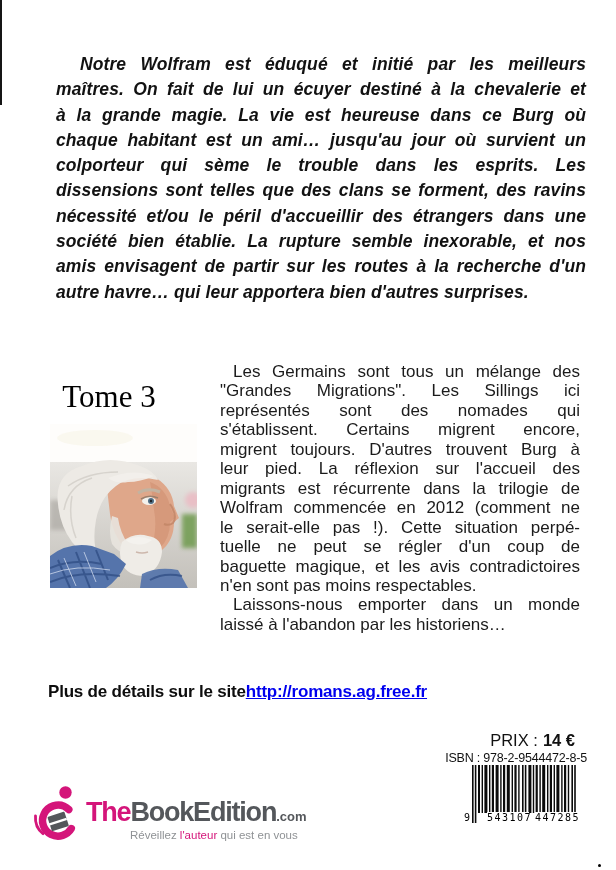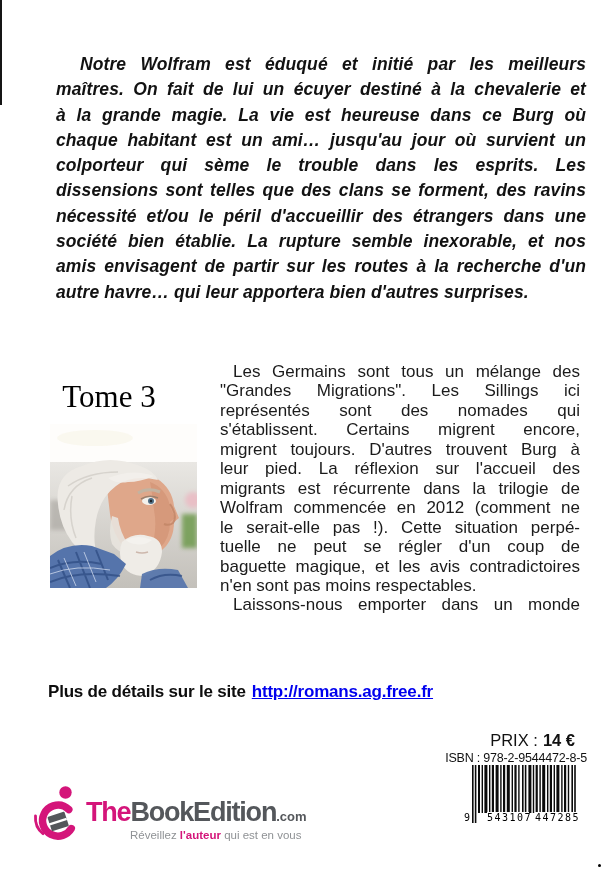--- a/index.html
+++ b/index.html
@@ -32,21 +32,21 @@
   .photo svg{display:block;width:147px;height:164px;}
 
   
   .review{position:absolute;left:220px;top:362px;width:360px;
     font-size:17px;line-height:19.45px;color:#1b1b1b;}
   .review .para .jline:first-child{text-indent:13px;}
 
   
   .details{position:absolute;left:48px;top:682px;font-weight:bold;font-size:17px;
     color:#0d0d0d;letter-spacing:-0.2px;}
-  .details a{color:var(--blue);text-decoration:underline;margin-left:6px;text-align:right;}
+  .details a{color:var(--blue);text-decoration:underline;margin-left:0;text-align:right;}
 
   
   .price{position:absolute;right:41px;top:731px;font-size:16.5px;color:#111;}
   .price .val{font-weight:bold;margin-left:5px;}
   .isbn{position:absolute;right:29px;top:751px;font-size:12.5px;letter-spacing:-0.2px;color:#111;}
 
   
   .barcode{position:absolute;left:462px;top:765px;width:118px;height:68px;}
   .barcode svg{position:absolute;left:10px;top:0;width:106px;height:58px;}
   .bdigit{position:absolute;font-family:"DejaVu Sans Mono",monospace;font-size:10px;color:#000;top:47px;background:#fff;line-height:11px;}
@@ -56,21 +56,21 @@
 
   
   .logo{position:absolute;left:33px;top:785px;display:flex;align-items:flex-start;}
   .logo-icon{width:50px;height:60px;margin-right:3px;}
   .logo-textcol{padding-top:14px;}
   .wordmark{font-weight:bold;font-size:27px;line-height:26px;letter-spacing:-1.2px;white-space:nowrap;}
   .w-the{color:var(--pink);}
   .w-rest{color:var(--gray);}
   .w-tld{color:var(--gray);font-size:13px;letter-spacing:0;}
   .tagline{font-size:11.5px;color:#8f9295;padding-left:44px;margin-top:-1px;white-space:nowrap;}
-  .tagline .hl{color:var(--pink);font-weight:bold;}
+  .tagline .hl{color:var(--pink);font-weight:normal;}
 </style>
 </head>
 <body>
 
 <div class="page">
 
   <div class="edge-line"></div>
 
   <div class="synopsis">
       <div class="jline">Notre Wolfram est éduqué et initié par les meilleurs</div>
@@ -144,20 +144,21 @@
         <div class="jline">leur pied. La réflexion sur l'accueil des</div>
         <div class="jline">migrants est récurrente dans la trilogie de</div>
         <div class="jline">Wolfram commencée en 2012 (comment ne</div>
         <div class="jline">le serait-elle pas !). Cette situation perpé-</div>
         <div class="jline">tuelle ne peut se régler d'un coup de</div>
         <div class="jline">baguette magique, et les avis contradictoires</div>
         <div class="jline last">n'en sont pas moins respectables.</div>
       </div>
     <div class="para">
         <div class="jline">Laissons-nous emporter dans un monde</div>
+        <div class="jline last">laissé à l'abandon par les historiens…</div>
       </div>
   </div>
 
   <div class="details">
     <span>Plus de détails sur le site</span><a href="#" title="http://romans.ag.free.fr">http://romans.ag.free.fr</a>
   </div>
 
   <div class="price">
     <span>PRIX :</span><span class="val">14 €</span>
   </div>

